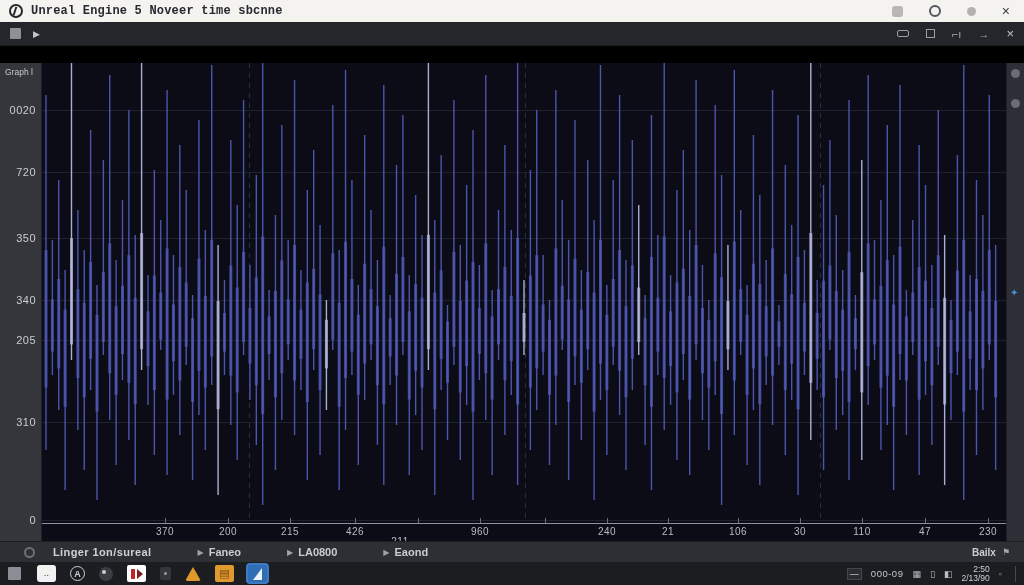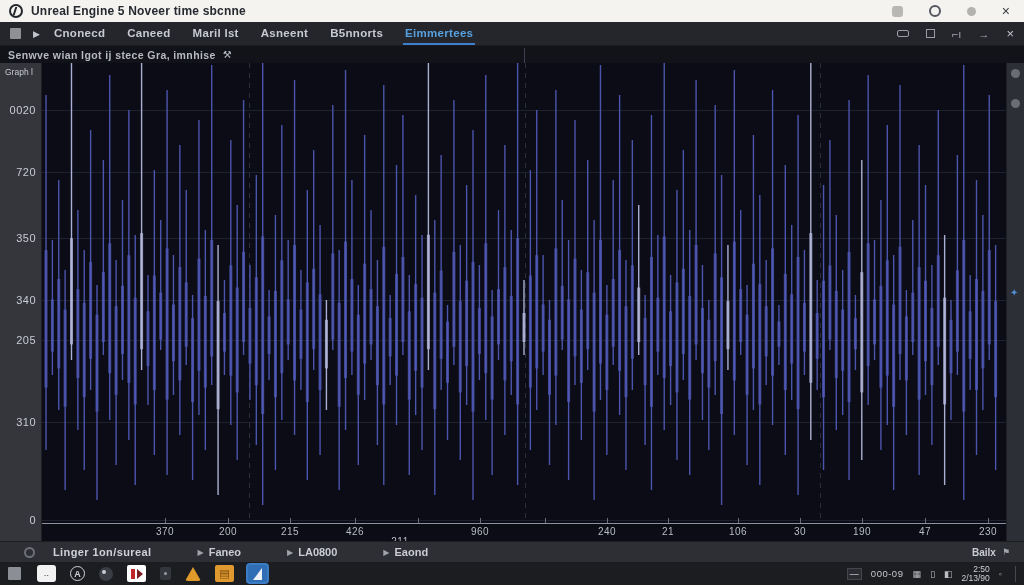--- a/index.html
+++ b/index.html
@@ -7,21 +7,21 @@
   body { font-family:"Liberation Sans","DejaVu Sans",sans-serif; position:relative; overflow:hidden; }
   #app { position:absolute; inset:0; width:1024px; height:585px; }
 
   
   .titlebar { position:absolute; left:0; top:0; width:1024px; height:22px;
     background:#f4f3f0; display:flex; align-items:center; }
   .tb-logo { width:14px; height:14px; border:2px solid #23262b; border-radius:50%;
     margin-left:9px; position:relative; }
   .tb-logo::after { content:""; position:absolute; left:3px; top:1px; width:4px; height:8px;
     border-left:2px solid #23262b; transform:skewX(-18deg); }
-  .tb-title { margin-left:8px; font-size:12px; font-weight:bold; color:#262a30; letter-spacing:.2px; }
+  .tb-title { margin-left:8px; font-size:12px; font-weight:bold; color:#262a30; letter-spacing:.2px;font-family:Liberation Mono, monospace; }
   .tb-controls { margin-left:auto; display:flex; align-items:center; gap:26px; margin-right:14px; }
   .tb-sq { width:11px; height:11px; background:#b9b7b3; border-radius:3px; }
   .tb-circ { width:12px; height:12px; border:2px solid #55585e; border-radius:50%; }
   .tb-dot { width:9px; height:9px; background:#b4b2ae; border-radius:50%; }
   .tb-x { font-size:14px; color:#3a3d42; line-height:1; }
 
   
   .menubar { position:absolute; left:0; top:22px; width:1024px; height:24px;
     background:#24262b; display:flex; align-items:center; border-bottom:1px solid #191b1f; }
   .mb-sq { width:11px; height:11px; background:#8e9096; margin-left:10px; border-radius:1px; }
@@ -128,42 +128,29 @@
       <div class="tb-sq"></div>
       <div class="tb-circ"></div>
       <div class="tb-dot"></div>
       <div class="tb-x">×</div>
     </div>
   </div>
 
   <div class="menubar">
     <div class="mb-sq"></div>
     <div class="mb-play">▶</div>
-    <div class="menu-items">
-      <div class="menu-item">Cnonecd</div>
-      <div class="menu-item">Caneed</div>
-      <div class="menu-item">Maril lst</div>
-      <div class="menu-item">Asneent</div>
-      <div class="menu-item">B5nnorts</div>
-      <div class="menu-item active">Eimmertees</div>
-    </div>
     <div class="mb-controls">
       <div class="mb-min"></div>
       <div class="mb-max"></div>
       <div class="mb-glyph">⌐ı</div>
       <div class="mb-glyph">→</div>
       <div class="mb-x">×</div>
     </div>
   </div>
 
-  <div class="toolbar">
-    <div class="toolbar-text">Senwve wian Igot ij stece Gra, imnhise</div>
-    <div class="toolbar-icon">⚒</div>
-    <div class="toolbar-divider"></div>
-  </div>
 
   <div class="main">
     <div class="y-rail">
       <div class="graph-label">Graph l</div>
 
     <div class="y-tick" style="top: 47px;">0020</div>
         <div class="y-tick" style="top: 109px;">720</div>
         <div class="y-tick" style="top: 175px;">350</div>
         <div class="y-tick" style="top: 237px;">340</div>
         <div class="y-tick" style="top: 277px;">205</div>
@@ -501,21 +488,21 @@
         <div class="x-tick" style="left: 503px; margin-top: 40px;">210</div>
         <div class="x-tickmark" style="left: 565px;"></div>
         <div class="x-tick" style="left: 565px;">240</div>
         <div class="x-tickmark" style="left: 626px;"></div>
         <div class="x-tick" style="left: 626px;">21</div>
         <div class="x-tickmark" style="left: 696px;"></div>
         <div class="x-tick" style="left: 696px;">106</div>
         <div class="x-tickmark" style="left: 758px;"></div>
         <div class="x-tick" style="left: 758px;">30</div>
         <div class="x-tickmark" style="left: 820px;"></div>
-        <div class="x-tick" style="left: 820px;">190</div>
+        <div class="x-tick" style="left: 820px;">110</div>
         <div class="x-tickmark" style="left: 883px;"></div>
         <div class="x-tick" style="left: 883px;">47</div>
         <div class="x-tickmark" style="left: 946px;"></div>
         <div class="x-tick" style="left: 946px;">230</div>
       </div>
     <div class="r-rail">
       <div class="r-btn" style="top:6px"></div>
       <div class="r-btn" style="top:36px"></div>
       <div class="r-spark">✦</div>
     </div>

